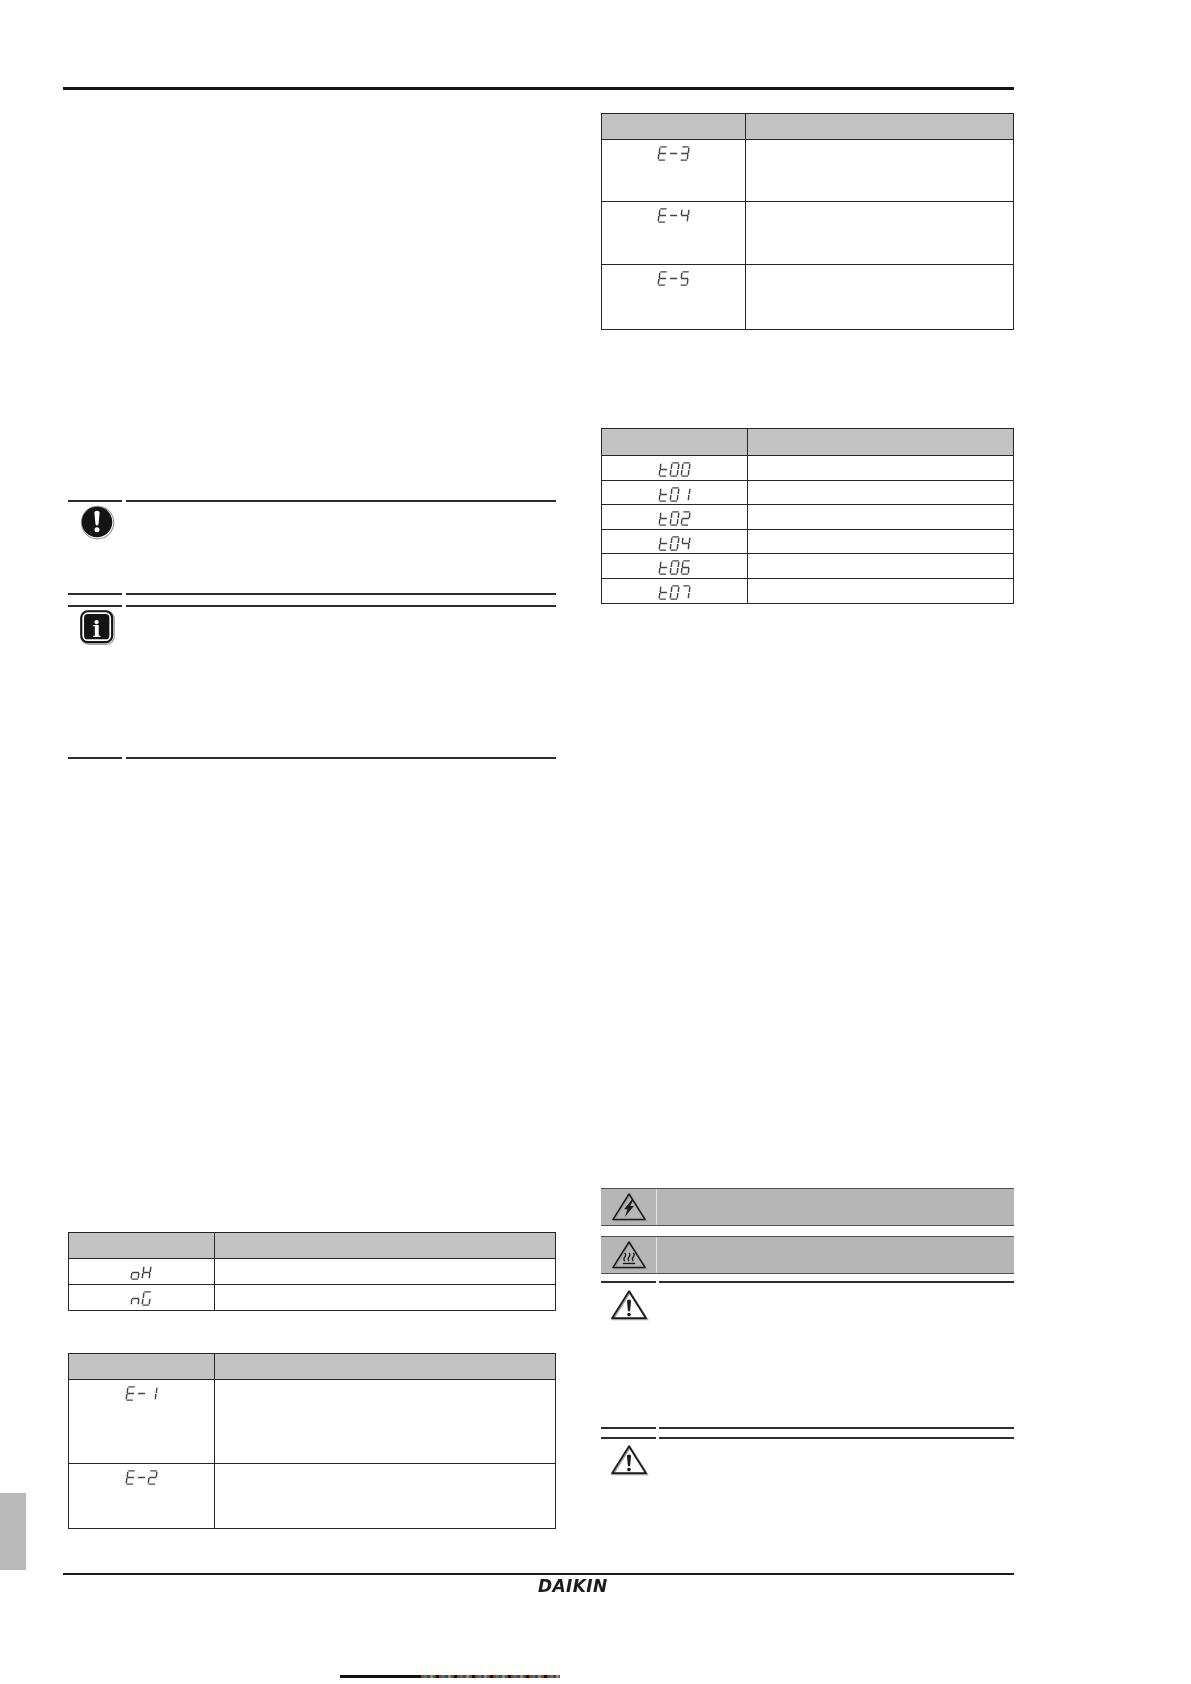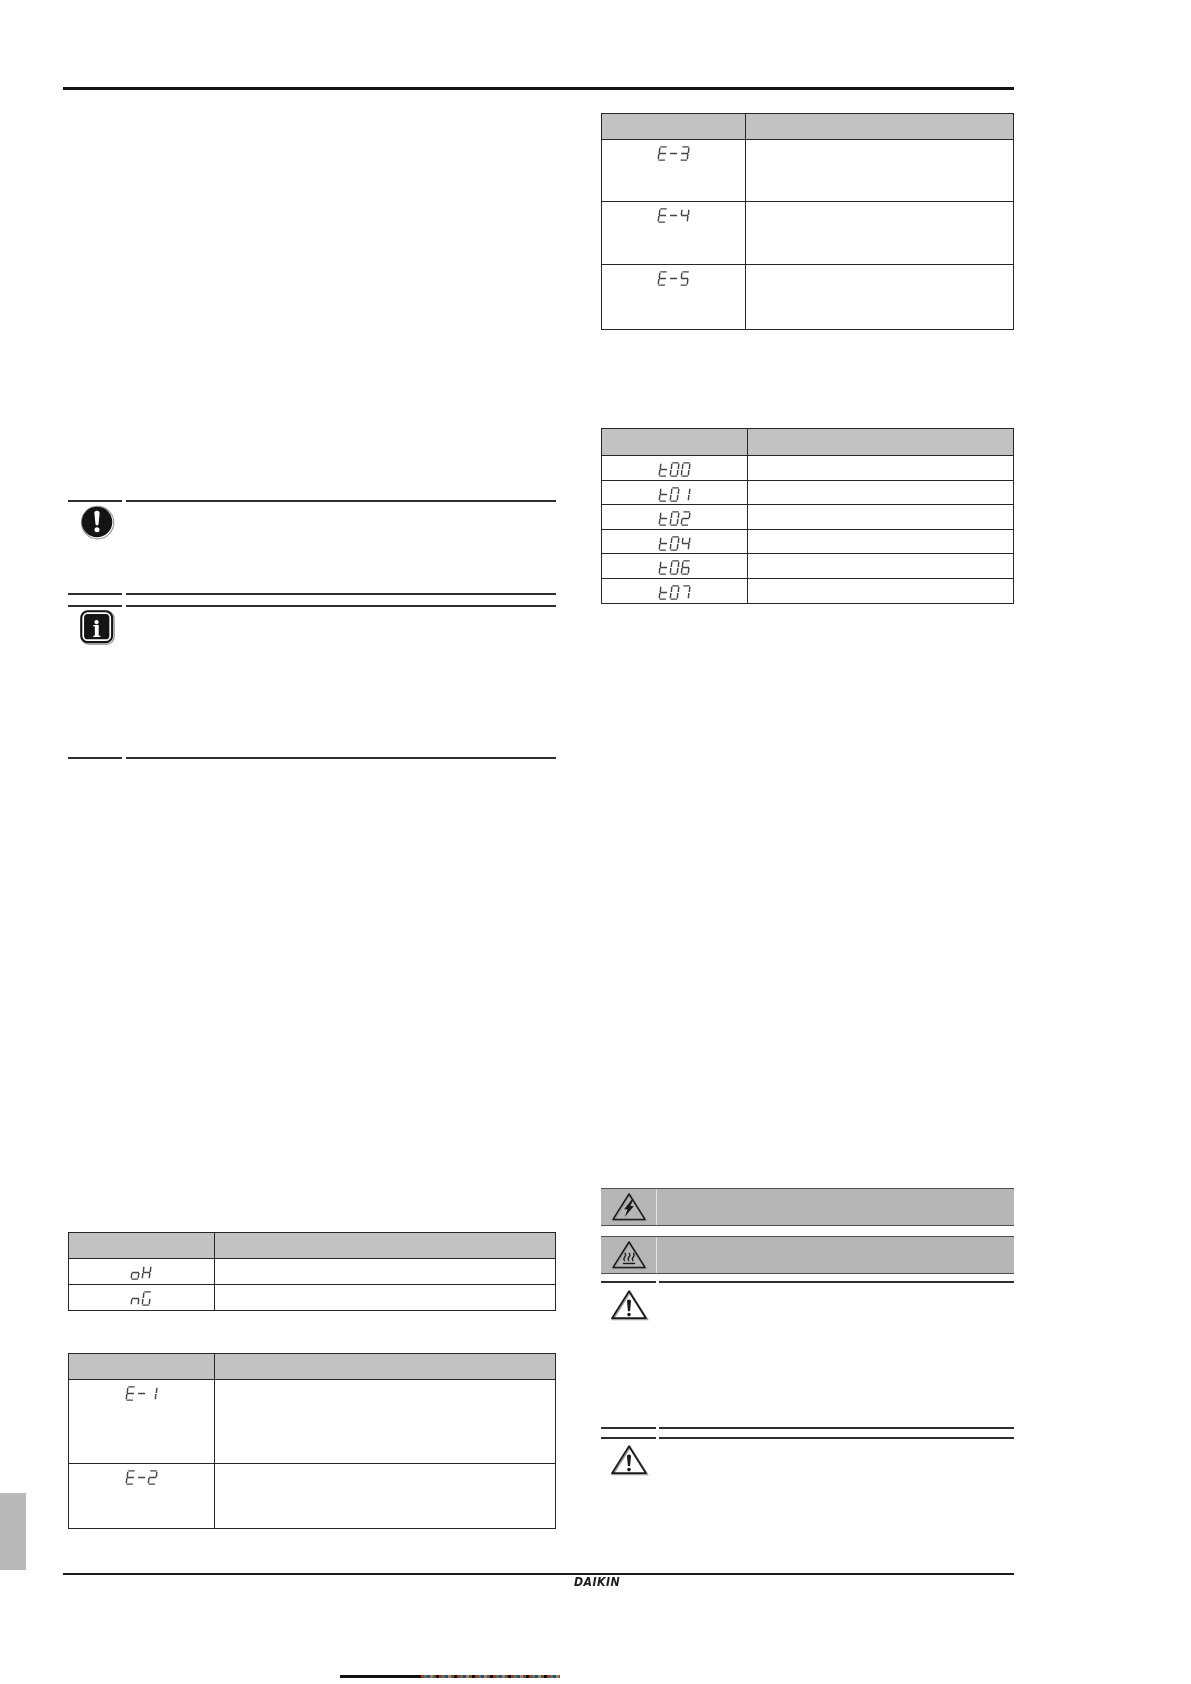--- a/index.html
+++ b/index.html
@@ -14,21 +14,21 @@
   .dt-row:last-child{border-bottom:none;}
   .cell1{display:flex;align-items:flex-start;justify-content:center;padding-top:5px;border-right:1.3px solid #262626;box-sizing:border-box;}
   .cell2{flex:1;box-sizing:border-box;font-size:11px;color:#222;padding:4px 6px;}
   .segsvg{transform:skewX(-6deg);}
   
   .banner{position:absolute;left:601px;width:413px;height:38px;background:#b6b6b6;border-top:1px solid #4f4f4f;border-bottom:1px solid #4f4f4f;display:flex;align-items:center;box-sizing:border-box;}
   .banner .icell{width:56px;height:100%;display:flex;align-items:center;justify-content:center;border-right:1px solid rgba(255,255,255,0.6);box-sizing:border-box;}
   .banner .btext{flex:1;font-size:11px;font-weight:bold;color:#1a1a1a;padding-left:8px;}
   .icon-abs{position:absolute;}
   .side-tab{position:absolute;left:0;top:1493px;width:26px;height:77px;background:#b9b9b9;}
-  .logo{position:absolute;left:538px;top:1576px;width:82px;text-align:right;font-family:"DejaVu Sans", sans-serif;font-weight:bold;font-style:italic;font-size:11px;letter-spacing:0.4px;color:#1d1d1d;transform:scaleY(1.05);}
+  .logo{position:absolute;left:538px;top:1576px;width:82px;text-align:left;font-family:"DejaVu Sans", sans-serif;font-weight:bold;font-style:italic;font-size:17px;letter-spacing:0.4px;color:#1d1d1d;transform:scaleY(1.05);}
   .print-strip-black{position:absolute;left:340px;top:1675px;width:78px;height:2.6px;background:#101010;}
   .print-strip-color{position:absolute;left:418px;top:1675px;width:142px;height:2.6px;
     background:repeating-linear-gradient(90deg,#111 0 3px,#b03030 3px 6px,#3a8a3a 6px 9px,#3a3ab0 9px 12px,#b08a30 12px 15px,#555 15px 18px);}
 </style>
 </head>
 <body>
 
 <div class="page">
 
   <div class="hline thick" style="left:63px;top:87px;width:951px;"></div>

